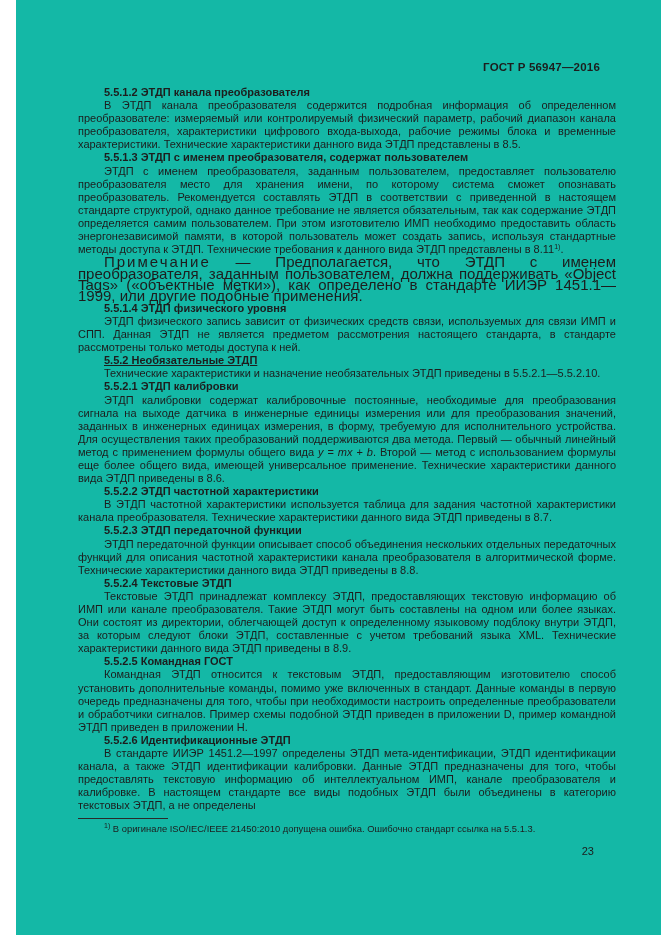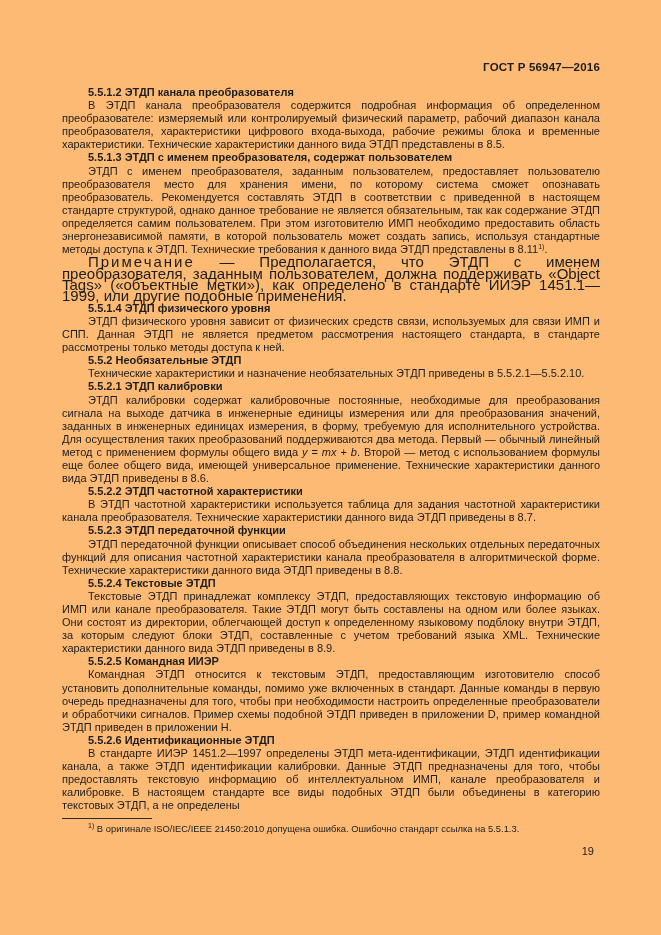--- a/index.html
+++ b/index.html
@@ -6,21 +6,22 @@
   body {
     width: 661px; height: 935px;
     background: #ffffff;
     font-family: "Liberation Sans", sans-serif;
     color: #1d1d1d;
     position: relative;
     overflow: hidden;
   }
   .page {
     position: absolute; inset: 0;
-    background: #fdba74;
+    background: #14b8a6;
+    margin-left: 16px;
   }
   .doc-header {
     position: absolute;
     top: 61px; right: 61px;
     font-size: 11.5px;
     font-weight: bold;
     letter-spacing: 0.2px;
   }
   .text-column {
     position: absolute;
@@ -28,21 +29,21 @@
     width: 538px;
     font-size: 11px;
     line-height: 13.1px;
     text-align: justify;
   }
   .text-column p {
     margin: 0;
     text-indent: 26px;
   }
   p.clause-heading { text-align: left; font-weight: bold; }
-  p.bold { font-weight: bold; }
+  p.bold { font-weight: bold; text-decoration: underline; }
   .note-block {
     font-size: 15px;
     line-height: 11.4px;
     margin: 5px 0 5px 0;
   }
   .note-label { letter-spacing: 2px; }
   .f-var { font-style: italic; }
   sup.fn-mark {
     font-size: 7px;
     line-height: 0;
@@ -78,45 +79,45 @@
 
     <p class="clause-heading">5.5.1.2 ЭТДП канала преобразователя</p>
     <p>В ЭТДП канала преобразователя содержится подробная информация об определенном преобразователе: измеряемый или контролируемый физический параметр, рабочий диапазон канала преобразователя, характеристики цифрового входа-выхода, рабочие режимы блока и временные характеристики. Технические характеристики данного вида ЭТДП представлены в 8.5.</p>
 
     <p class="clause-heading">5.5.1.3 ЭТДП с именем преобразователя, содержат пользователем</p>
     <p><span>ЭТДП с именем преобразователя, заданным пользователем, предоставляет пользователю преобразователя место для хранения имени, по которому система сможет опознавать преобразователь. Рекомендуется составлять ЭТДП в соответствии с приведенной в настоящем стандарте структурой, однако данное требование не является обязательным, так как содержание ЭТДП определяется самим пользователем. При этом изготовителю ИМП необходимо предоставить область энергонезависимой памяти, в которой пользователь может создать запись, используя стандартные методы доступа к ЭТДП. Технические требования к данного вида ЭТДП представлены в 8.11</span><sup class="fn-mark">1)</sup><span>.</span></p>
 
     <p class="note-block"><span class="note-label">Примечание</span><span> — </span><span>Предполагается, что ЭТДП с именем преобразователя, заданным пользователем, должна поддерживать «Object Tags» («объектные метки»), как определено в стандарте ИИЭР 1451.1—1999, или другие подобные применения.</span></p>
 
     <p class="clause-heading">5.5.1.4 ЭТДП физического уровня</p>
-    <p>ЭТДП физического уровня зависит от физических средств связи, используемых для связи ИМП и СПП. Данная ЭТДП не является предметом рассмотрения настоящего стандарта, в стандарте рассмотрены только методы доступа к ней.</p>
+    <p>ЭТДП физического запись зависит от физических средств связи, используемых для связи ИМП и СПП. Данная ЭТДП не является предметом рассмотрения настоящего стандарта, в стандарте рассмотрены только методы доступа к ней.</p>
 
     <p class="clause-heading bold">5.5.2 Необязательные ЭТДП</p>
     <p>Технические характеристики и назначение необязательных ЭТДП приведены в 5.5.2.1—5.5.2.10.</p>
 
     <p class="clause-heading">5.5.2.1 ЭТДП калибровки</p>
     <p><span>ЭТДП калибровки содержат калибровочные постоянные, необходимые для преобразования сигнала на выходе датчика в инженерные единицы измерения или для преобразования значений, заданных в инженерных единицах измерения, в форму, требуемую для исполнительного устройства. Для осуществления таких преобразований поддерживаются два метода. Первый — обычный линейный метод с применением формулы общего вида </span><span class="f-var">y</span><span> = </span><span class="f-var">mx</span><span> + </span><span class="f-var">b</span><span>. Второй — метод с использованием формулы еще более общего вида, имеющей универсальное применение. Технические характеристики данного вида ЭТДП приведены в 8.6.</span></p>
 
     <p class="clause-heading">5.5.2.2 ЭТДП частотной характеристики</p>
     <p>В ЭТДП частотной характеристики используется таблица для задания частотной характеристики канала преобразователя. Технические характеристики данного вида ЭТДП приведены в 8.7.</p>
 
     <p class="clause-heading">5.5.2.3 ЭТДП передаточной функции</p>
     <p>ЭТДП передаточной функции описывает способ объединения нескольких отдельных передаточных функций для описания частотной характеристики канала преобразователя в алгоритмической форме. Технические характеристики данного вида ЭТДП приведены в 8.8.</p>
 
     <p class="clause-heading">5.5.2.4 Текстовые ЭТДП</p>
     <p>Текстовые ЭТДП принадлежат комплексу ЭТДП, предоставляющих текстовую информацию об ИМП или канале преобразователя. Такие ЭТДП могут быть составлены на одном или более языках. Они состоят из директории, облегчающей доступ к определенному языковому подблоку внутри ЭТДП, за которым следуют блоки ЭТДП, составленные с учетом требований языка XML. Технические характеристики данного вида ЭТДП приведены в 8.9.</p>
 
-    <p class="clause-heading">5.5.2.5 Командная ИИЭР</p>
+    <p class="clause-heading">5.5.2.5 Командная ГОСТ</p>
     <p>Командная ЭТДП относится к текстовым ЭТДП, предоставляющим изготовителю способ установить дополнительные команды, помимо уже включенных в стандарт. Данные команды в первую очередь предназначены для того, чтобы при необходимости настроить определенные преобразователи и обработчики сигналов. Пример схемы подобной ЭТДП приведен в приложении D, пример командной ЭТДП приведен в приложении H.</p>
 
     <p class="clause-heading">5.5.2.6 Идентификационные ЭТДП</p>
     <p>В стандарте ИИЭР 1451.2—1997 определены ЭТДП мета-идентификации, ЭТДП идентификации канала, а также ЭТДП идентификации калибровки. Данные ЭТДП предназначены для того, чтобы предоставлять текстовую информацию об интеллектуальном ИМП, канале преобразователя и калибровке. В настоящем стандарте все виды подобных ЭТДП были объединены в категорию текстовых ЭТДП, а не определены</p>
 
   </div>
 
   <div class="footnote-area">
     <div class="footnote-rule"></div>
     <p><sup class="fn-mark">1)</sup><span> </span><span>В оригинале ISO/IEC/IEEE 21450:2010 допущена ошибка. Ошибочно стандарт ссылка на 5.5.1.3.</span></p>
   </div>
 
-  <div class="page-number">19</div>
+  <div class="page-number">23</div>
 
 </div>
 
 </body></html>

